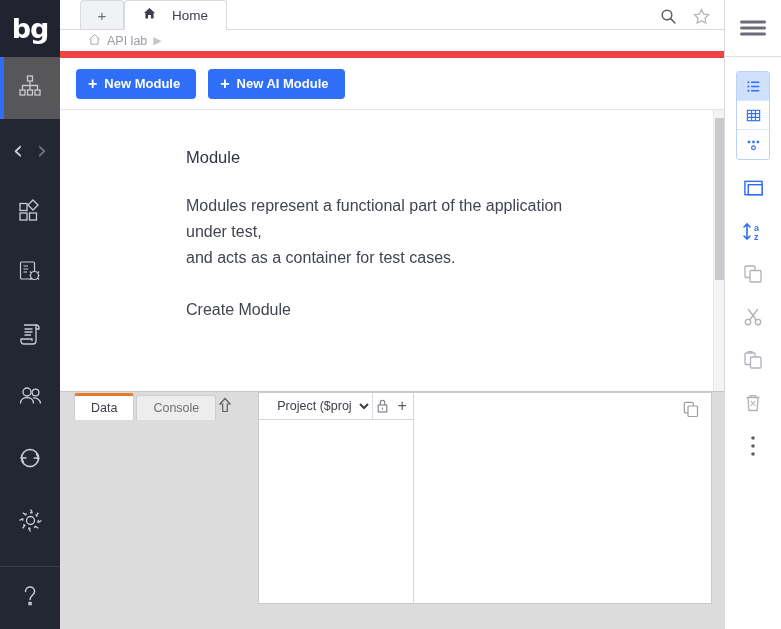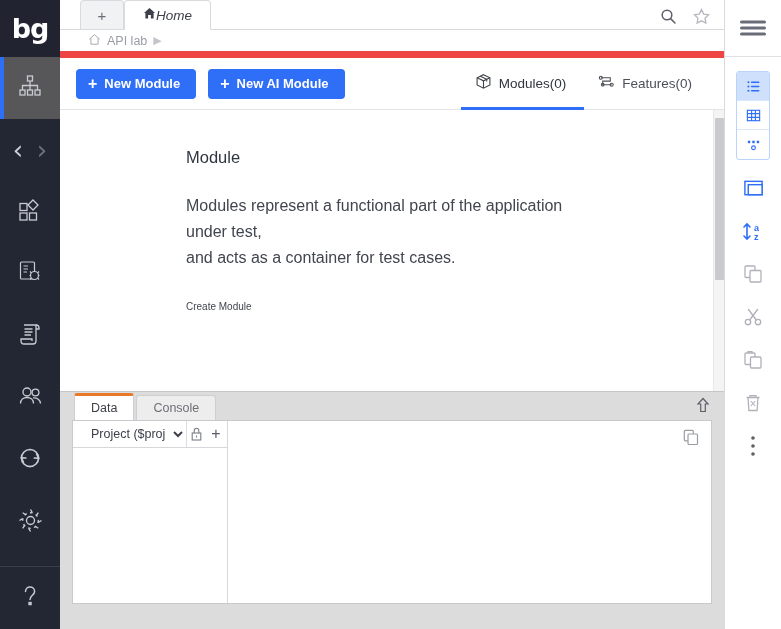--- a/index.html
+++ b/index.html
@@ -91,25 +91,24 @@
     display: flex; align-items: center; justify-content: center;
     color: #6a6d77; font-size: 15px;
   }
   .tab-home {
     height: 30px;
     background: #ffffff;
     border: 1px solid #d9dade;
     border-bottom: 1px solid #ffffff;
     border-radius: 4px 4px 0 0;
     padding: 0 18px;
-    display: flex; align-items: center; gap: 0;
+    display: flex; align-items: center; gap: 16px;
     color: #3d4049; font-size: 13.5px;
     position: relative; z-index: 2;
     margin-bottom: -1px;
-    font-style: italic;
   }
   .tabstrip-right {
     margin-left: auto;
     display: flex; align-items: center; gap: 16px;
     padding: 0 14px 4px 0;
   }
   .icon-btn {
     display: flex; align-items: center; justify-content: center;
     color: #6a6d77;
   }
@@ -176,21 +175,21 @@
     padding: 38px 0 0 126px;
   }
   .m-title {
     font-size: 16.5px; color: #2f3541; margin-bottom: 26px;
   }
   .m-para {
     font-size: 16px; color: #41454e; line-height: 26px;
     max-width: 400px;
   }
   .m-link {
-    font-size: 10px; color: #41454e; margin-top: 30px;
+    font-size: 16px; color: #41454e; margin-top: 30px;
     cursor: pointer;
   }
   .vscroll {
     width: 11px;
     background: #f4f4f5;
     position: relative;
     border-left: 1px solid #e8e8ea;
     flex: 0 0 11px;
   }
   .vscroll .thumb {
@@ -199,21 +198,21 @@
     width: 9px; height: 162px;
     background: #c9cacd;
     border-radius: 1px;
   }
 
   
   .bottom-panel {
     flex: 0 0 238px;
     background: #dcdcdc;
     border-top: 1px solid #c5c6c9;
-    display: flex; flex-direction: column;
+    display: flex; flex-direction: row;
     padding-bottom: 25px;
   }
   .bp-tabs {
     height: 28px;
     display: flex; align-items: flex-end;
     padding-left: 14px;
     position: relative;
   }
   .bp-tab {
     height: 25px;
@@ -467,43 +466,20 @@
       <button class="btn-primary">
         <span class="plus">+</span>
         <span>New Module</span>
       </button>
       <div class="tb-gap"></div>
       <button class="btn-primary">
         <span class="plus">+</span>
         <span>New AI Module</span>
       </button>
 
-      <div class="tabs-right">
-        <div class="ctab active">
-          <span>
-            <svg width="17" height="17" viewBox="0 0 18 18" fill="none" stroke="#3d4049" stroke-width="1.15">
-              <path d="M9 1.8 L15.8 5 L15.8 12.6 L9 16 L2.2 12.6 L2.2 5 Z"></path>
-              <path d="M2.2 5 L9 8.3 L15.8 5 M9 8.3 L9 16"></path>
-              <path d="M5.6 3.4 L12.4 6.6 L12.4 9"></path>
-            </svg>
-          </span>
-          <span>Modules(0)</span>
-        </div>
-        <div class="ctab">
-          <span>
-            <svg width="17" height="17" viewBox="0 0 18 18" fill="none" stroke="#4c4f58" stroke-width="1.15">
-              <path d="M3 5 L13 5 L13 8.6 L5 8.6 L5 12.4 L14.5 12.4"></path>
-              <circle cx="3" cy="5" r="1.6"></circle>
-              <circle cx="14.5" cy="12.4" r="1.6"></circle>
-              <circle cx="5" cy="12.4" r="1.4"></circle>
-            </svg>
-          </span>
-          <span>Features(0)</span>
-        </div>
-      </div>
     </div>
 
     <div class="main-wrap">
       <div class="main-content">
         <div class="m-title">Module</div>
         <div class="m-para">Modules represent a functional part of the application under test,</div>
         <div class="m-para">and acts as a container for test cases.</div>
         <div class="m-link">Create Module</div>
       </div>
       <div class="vscroll">

